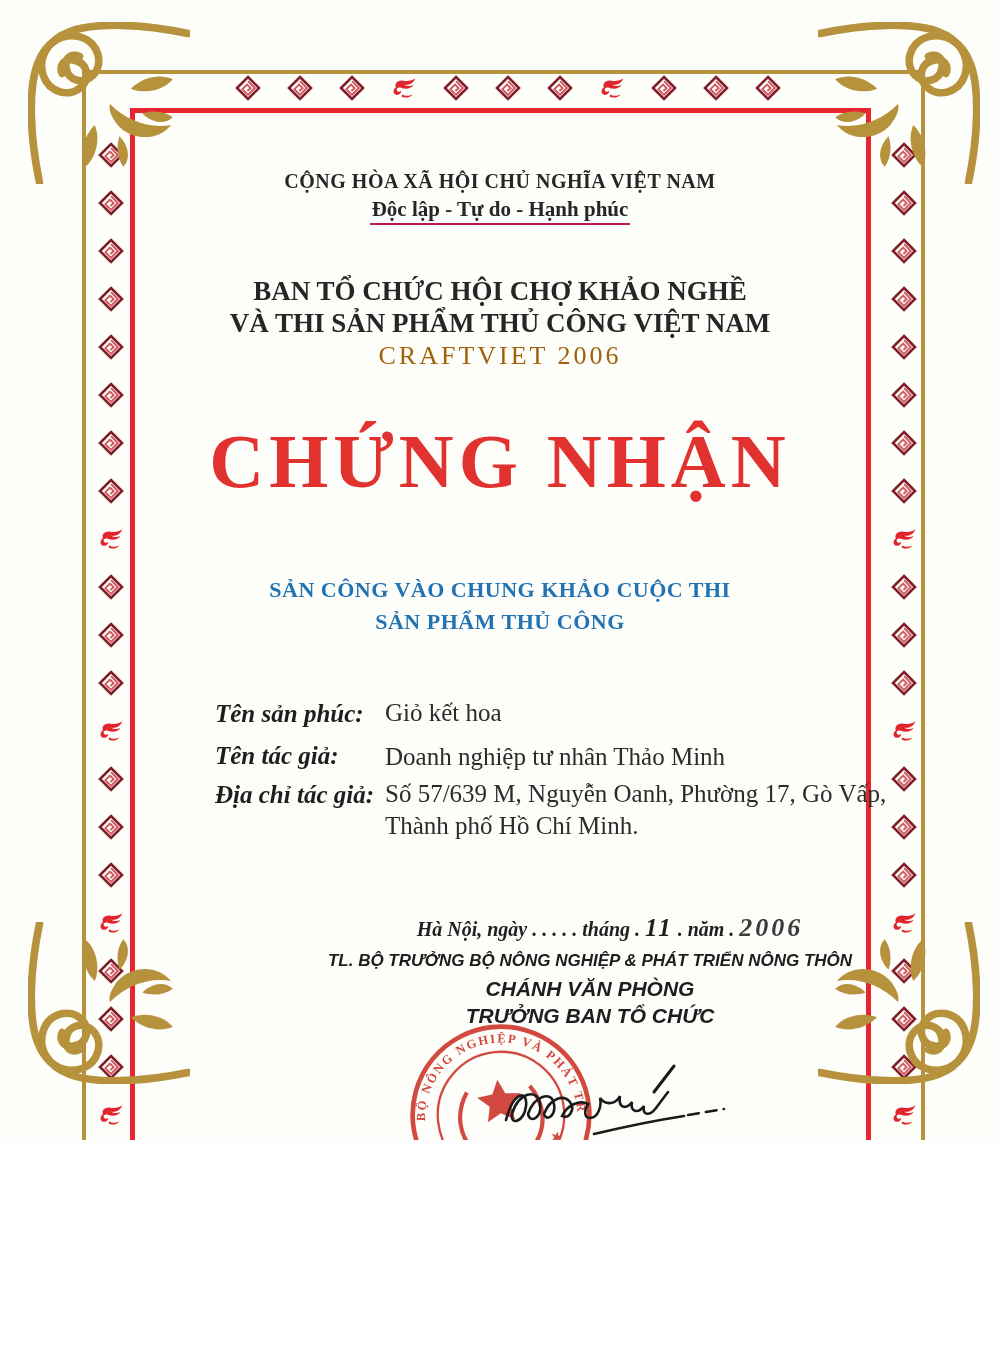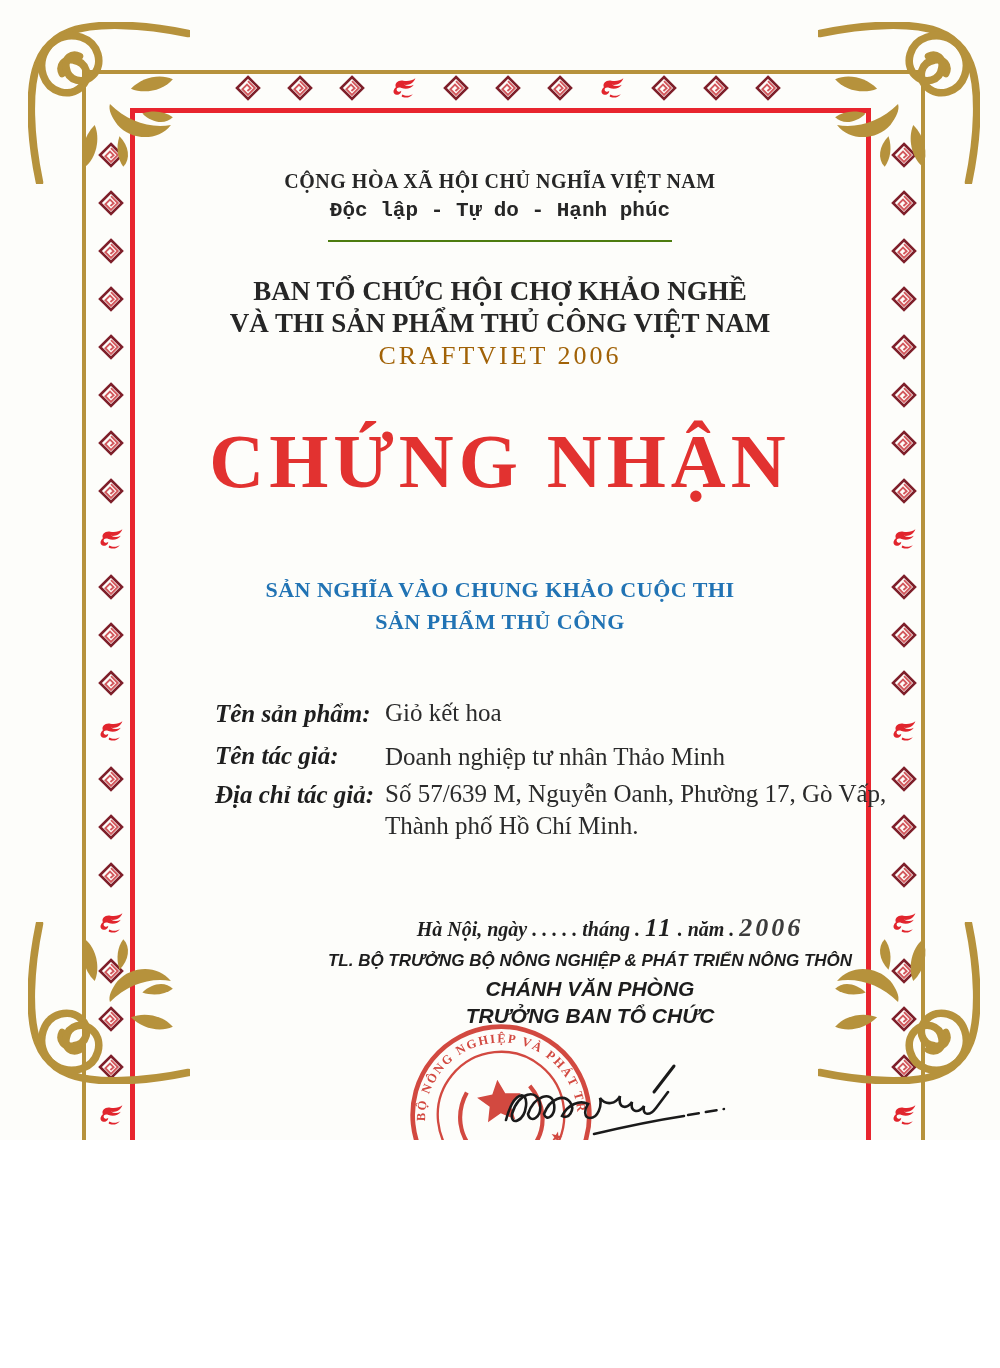--- a/index.html
+++ b/index.html
@@ -26,21 +26,21 @@
   .corner{position:absolute;width:162px;height:162px;}
   .corner.tl{left:28px;top:22px;}
   .corner.tr{right:20px;top:22px;transform:scaleX(-1);}
   .corner.bl{left:28px;bottom:56px;transform:scaleY(-1);}
   .corner.br{right:20px;bottom:56px;transform:scale(-1,-1);}
 
   
   .center{position:absolute;left:0;width:1000px;text-align:center;}
   .nat1{top:170px;font-weight:bold;font-size:20px;letter-spacing:.5px;}
   .nat2{top:197px;font-weight:bold;font-size:21px;}
-  .nat2 span{border-bottom:2px solid #4d7c0f;padding:0 2px 18px 2px;font-family:Liberation Mono, monospace;}
+  .nat2 span{border-bottom:2px solid #be185d;padding:0 2px 2px 2px;}
   .org1{top:276px;font-weight:bold;font-size:27px;}
   .org2{top:308px;font-weight:bold;font-size:27px;}
   .org3{top:341px;font-weight:normal;font-size:26px;letter-spacing:3px;color:#a16207;}
   .title{top:418px;font-weight:bold;font-size:76px;letter-spacing:5px;color:#e23230;margin:0;}
   .award1{top:577px;font-weight:bold;font-size:22px;color:#2173b4;letter-spacing:.5px;}
   .award2{top:609px;font-weight:bold;font-size:22px;color:#2173b4;letter-spacing:.5px;}
 
   .f-label{position:absolute;left:215px;font-weight:bold;font-style:italic;font-size:25px;color:#1e1e1e;}
   .f-value{position:absolute;left:385px;font-size:25px;color:#2b2b2b;}
   .fr1{top:700px;} .fv1{top:699px;}
@@ -329,24 +329,24 @@
   <div class="center nat2">
     <span>Độc lập - Tự do - Hạnh phúc</span>
   </div>
 
   <div class="center org1">BAN TỔ CHỨC  HỘI CHỢ KHẢO NGHỀ</div>
   <div class="center org2">VÀ THI SẢN PHẨM THỦ CÔNG VIỆT NAM</div>
   <div class="center org3">CRAFTVIET 2006</div>
 
   <h1 class="center title">CHỨNG NHẬN</h1>
 
-  <div class="center award1">SẢN NGHĨA VÀO CHUNG KHẢO CUỘC THI</div>
+  <div class="center award1">SẢN CÔNG VÀO CHUNG KHẢO CUỘC THI</div>
   <div class="center award2">SẢN PHẨM THỦ CÔNG</div>
 
-  <div class="f-label fr1">Tên sản phẩm:</div>
+  <div class="f-label fr1">Tên sản phúc:</div>
   <div class="f-value fv1">Giỏ kết hoa</div>
   <div class="f-label fr2">Tên tác giả:</div>
   <div class="f-value fv2">Doanh nghiệp tư nhân Thảo Minh</div>
   <div class="f-label fr3">Địa chỉ tác giả:</div>
   <div class="f-value fv3">Số 57/639 M, Nguyễn Oanh, Phường 17, Gò Vấp,</div>
   <div class="f-value fv3b">Thành phố Hồ Chí Minh.</div>
 
   <div class="dateline">
     <span>Hà Nội, ngày . . . . . tháng .</span>
     <span class="hand">11</span>

